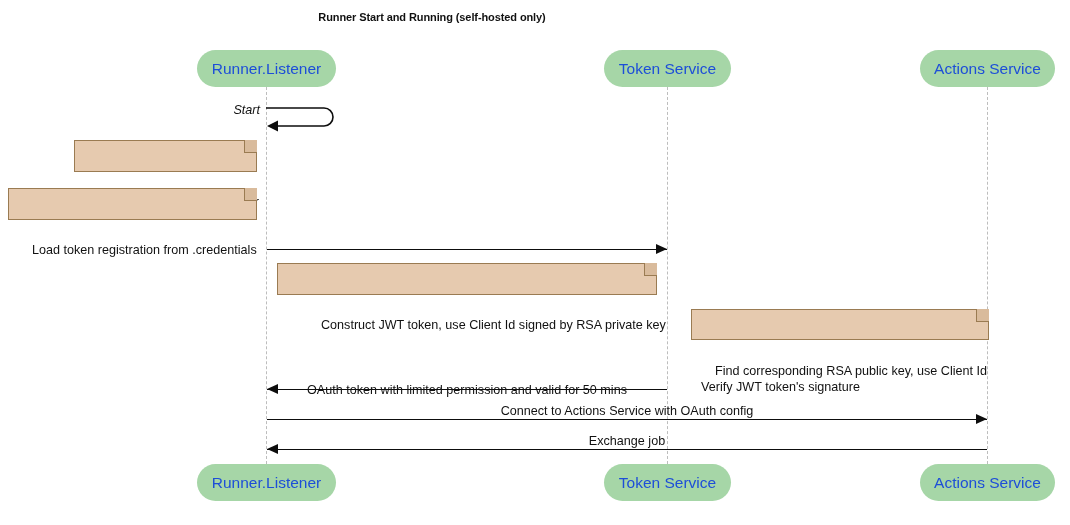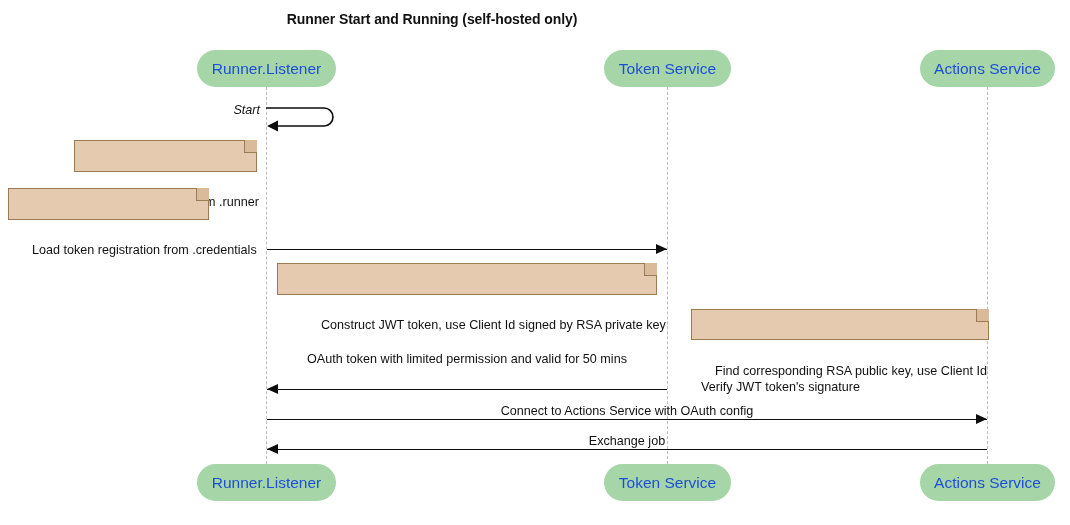--- a/index.html
+++ b/index.html
@@ -20,21 +20,21 @@
     height: 525px;
   }
 
   
   .title {
     position: absolute;
     left: 0;
     top: 11px;
     width: 864px;
     text-align: center;
-    font-size: 14px;
+    font-size: 11px;
     font-weight: bold;
     letter-spacing: -0.1px;
     color: #111111;
   }
 
   
   .lifeline {
     position: absolute;
     width: 0;
     border-left: 1.4px dashed #bdbdbd;
@@ -164,21 +164,21 @@
     </svg>
   </div>
   <div class="msg-label rightalign" style="left:162px; top:103px; width:98px;">Start</div>
 
   <div class="note" style="left:74px; top:140px; width:183px; height:32px;">
     <span class="fold-cap"></span>
     <span class="fold"></span>
     <span>Load config info from .runner</span>
   </div>
 
-  <div class="note" style="left:8px; top:188px; width:201px; height:32px;">
+  <div class="note" style="left:8px; top:188px; width:249px; height:32px;">
     <span class="fold-cap"></span>
     <span class="fold"></span>
     <span>Load token registration from .credentials</span>
   </div>
 
   <div class="msg-line" style="left:267px; top:249px; width:400px;"></div>
   <div class="arrow-head right" style="left:656px; top:244px;"></div>
 
   <div class="note" style="left:277px; top:263px; width:380px; height:32px;padding-left:29px;">
     <span class="fold-cap"></span>
@@ -188,21 +188,21 @@
 
   <div class="note" style="left:679px; top:309px; width:298px; height:31px;margin-left:12px;">
     <span class="fold-cap"></span>
     <span class="fold"></span>
     <span>Find corresponding RSA public key, use Client Id
 Verify JWT token's signature</span>
   </div>
 
   <div class="msg-line" style="left:267px; top:389px; width:400px;"></div>
   <div class="arrow-head left" style="left:267px; top:384px;"></div>
-  <div class="msg-label" style="left:267px; top:352px; width:400px;">OAuth token with limited permission and valid for 50 mins</div>
+  <div class="msg-label" style="left:267px; top:383px; width:400px;">OAuth token with limited permission and valid for 50 mins</div>
 
   <div class="msg-line" style="left:267px; top:419px; width:720px;"></div>
   <div class="arrow-head right" style="left:976px; top:414px;"></div>
   <div class="msg-label" style="left:267px; top:404px; width:720px;">Connect to Actions Service with OAuth config</div>
 
   <div class="msg-line" style="left:267px; top:449px; width:720px;"></div>
   <div class="arrow-head left" style="left:267px; top:444px;"></div>
   <div class="msg-label" style="left:267px; top:434px; width:720px;">Exchange job</div>
 
 </div>

